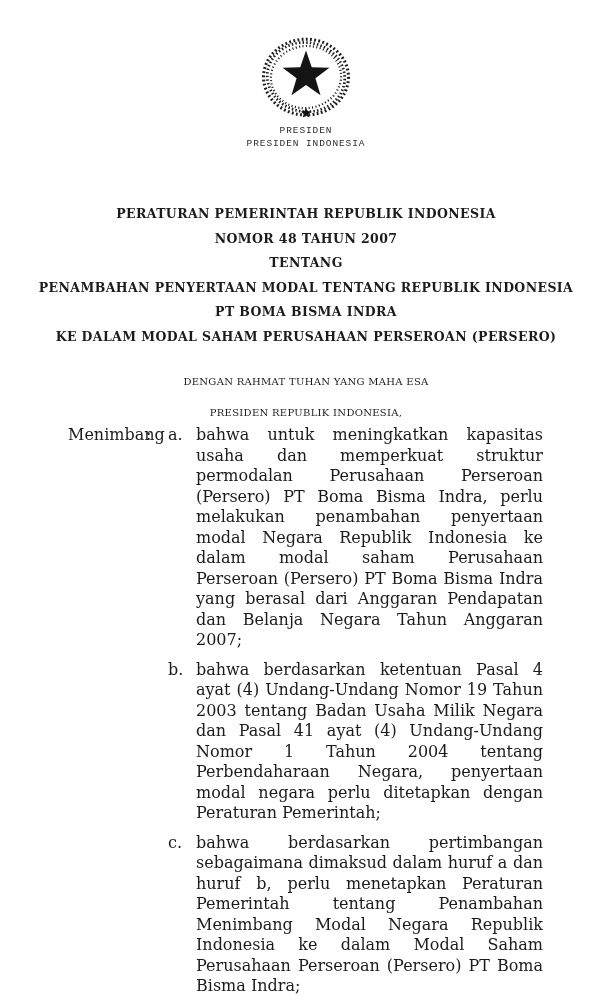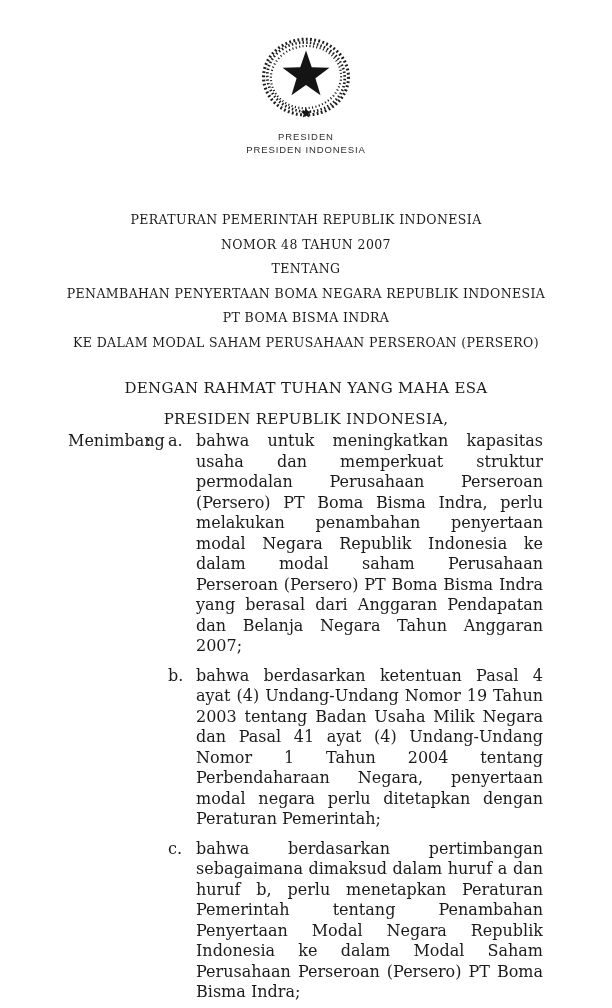--- a/index.html
+++ b/index.html
@@ -10,37 +10,38 @@
     margin: 0 auto;
     background: #ffffff;
     color: #1b1b1b;
     font-family: "DejaVu Serif", "Liberation Serif", serif;
     overflow: hidden;
   }
   
   .letterhead { padding-top: 36px; text-align: center; }
   .emblem { display: inline-block; width: 94px; height: 84px; }
   .letterhead-text {
-    margin-top: 6px;
-    font-family: Liberation Sans, sans-serif;
+    margin-top: 0;
+    font-family: Liberation Mono, monospace;
     font-size: 9.5px;
     line-height: 13px;
     letter-spacing: 0.9px;
     color: #2e2e2e;
   }
   
   .title-block {
     margin-top: 52px;
     text-align: center;
     font-size: 12.5px;
     letter-spacing: 0.4px;
+    font-weight: bold;
   }
   .title-line { line-height: 24.5px; white-space: nowrap; }
   
-  .preamble { text-align: center; font-size: 15px; letter-spacing: 0.3px; }
+  .preamble { text-align: center; font-size: 10px; letter-spacing: 0.3px; }
   .preamble-invocation { margin-top: 21px; line-height: 24px; }
   .preamble-authority  { margin-top: 7px;  line-height: 24px; }
   
   .considering {
     display: flex;
     margin: 0 69px 0 68px;
     font-size: 16px;
     line-height: 20.5px;
   }
   .c-label { flex: none; width: 78px; }
@@ -74,21 +75,21 @@
     <div class="letterhead-text">
       <div>PRESIDEN</div>
       <div>PRESIDEN INDONESIA</div>
     </div>
   </div>
 
   <div class="title-block">
     <div class="title-line">PERATURAN PEMERINTAH REPUBLIK INDONESIA</div>
     <div class="title-line">NOMOR 48 TAHUN 2007</div>
     <div class="title-line">TENTANG</div>
-    <div class="title-line">PENAMBAHAN PENYERTAAN BOMA NEGARA REPUBLIK INDONESIA</div>
+    <div class="title-line">PENAMBAHAN PENYERTAAN MODAL TENTANG REPUBLIK INDONESIA</div>
     <div class="title-line">PT BOMA BISMA INDRA</div>
     <div class="title-line">KE DALAM MODAL SAHAM PERUSAHAAN PERSEROAN (PERSERO)</div>
   </div>
 
   <div class="preamble">
     <div class="preamble-invocation">DENGAN RAHMAT TUHAN YANG MAHA ESA</div>
     <div class="preamble-authority">PRESIDEN REPUBLIK INDONESIA,</div>
   </div>
 
   <div class="considering">
@@ -98,20 +99,20 @@
       <div class="c-item">
         <span class="c-letter">a.</span>
         <p class="c-text">bahwa untuk meningkatkan kapasitas usaha dan memperkuat struktur permodalan Perusahaan Perseroan (Persero) PT Boma Bisma Indra, perlu melakukan penambahan penyertaan modal Negara Republik Indonesia ke dalam modal saham Perusahaan Perseroan (Persero) PT Boma Bisma Indra yang berasal dari Anggaran Pendapatan dan Belanja Negara Tahun Anggaran 2007;</p>
       </div>
       <div class="c-item">
         <span class="c-letter">b.</span>
         <p class="c-text">bahwa berdasarkan ketentuan Pasal 4 ayat (4) Undang-Undang Nomor 19 Tahun 2003 tentang Badan Usaha Milik Negara dan Pasal 41 ayat (4) Undang-Undang Nomor 1 Tahun 2004 tentang Perbendaharaan Negara, penyertaan modal negara perlu ditetapkan dengan Peraturan Pemerintah;</p>
       </div>
       <div class="c-item">
         <span class="c-letter">c.</span>
-        <p class="c-text">bahwa berdasarkan pertimbangan sebagaimana dimaksud dalam huruf a dan huruf b, perlu menetapkan Peraturan Pemerintah tentang Penambahan Penyertaan Modal Negara Republik Indonesia ke dalam Modal Saham Perusahaan Perseroan (Persero) PT Boma Bisma Indra;</p>
+        <p class="c-text">bahwa berdasarkan pertimbangan sebagaimana dimaksud dalam huruf a dan huruf b, perlu menetapkan Peraturan Pemerintah tentang Penambahan Menimbang Modal Negara Republik Indonesia ke dalam Modal Saham Perusahaan Perseroan (Persero) PT Boma Bisma Indra;</p>
       </div>
     </div>
   </div>
 
   <div class="catchword">Mengingat: . . .</div>
 
 </div>
 
 </body></html>

